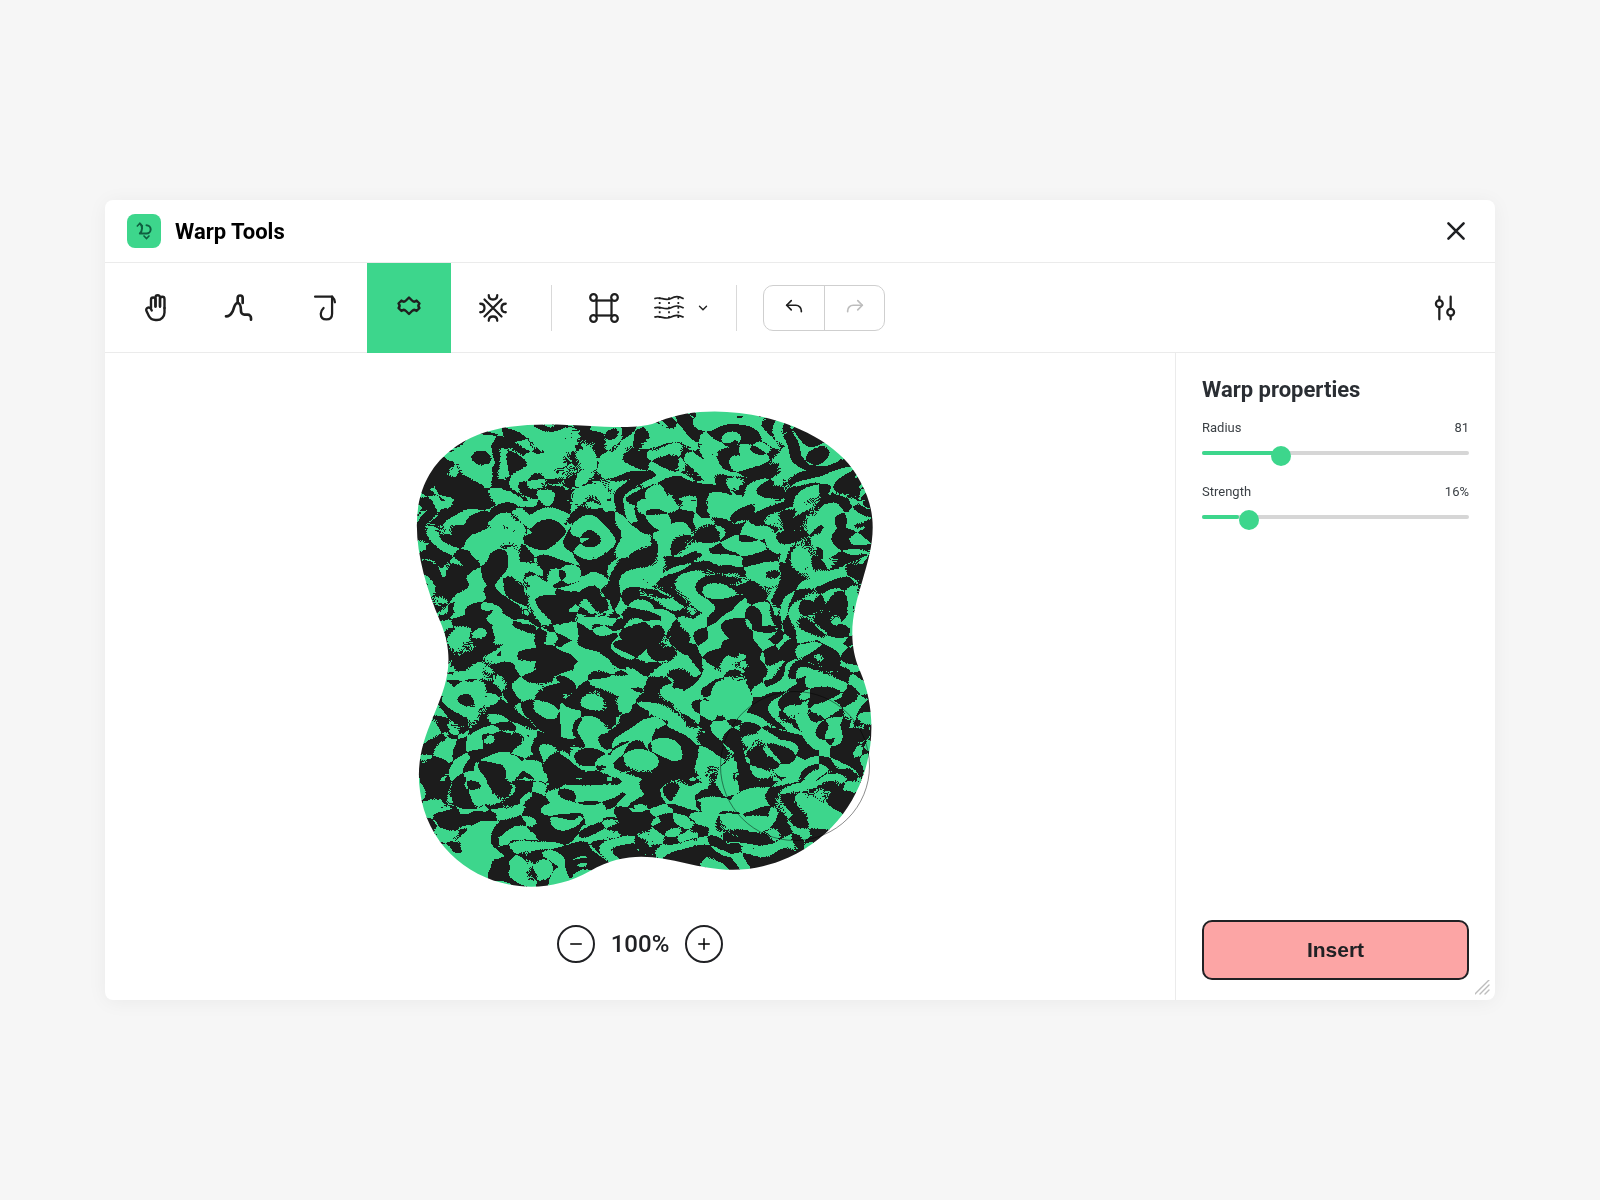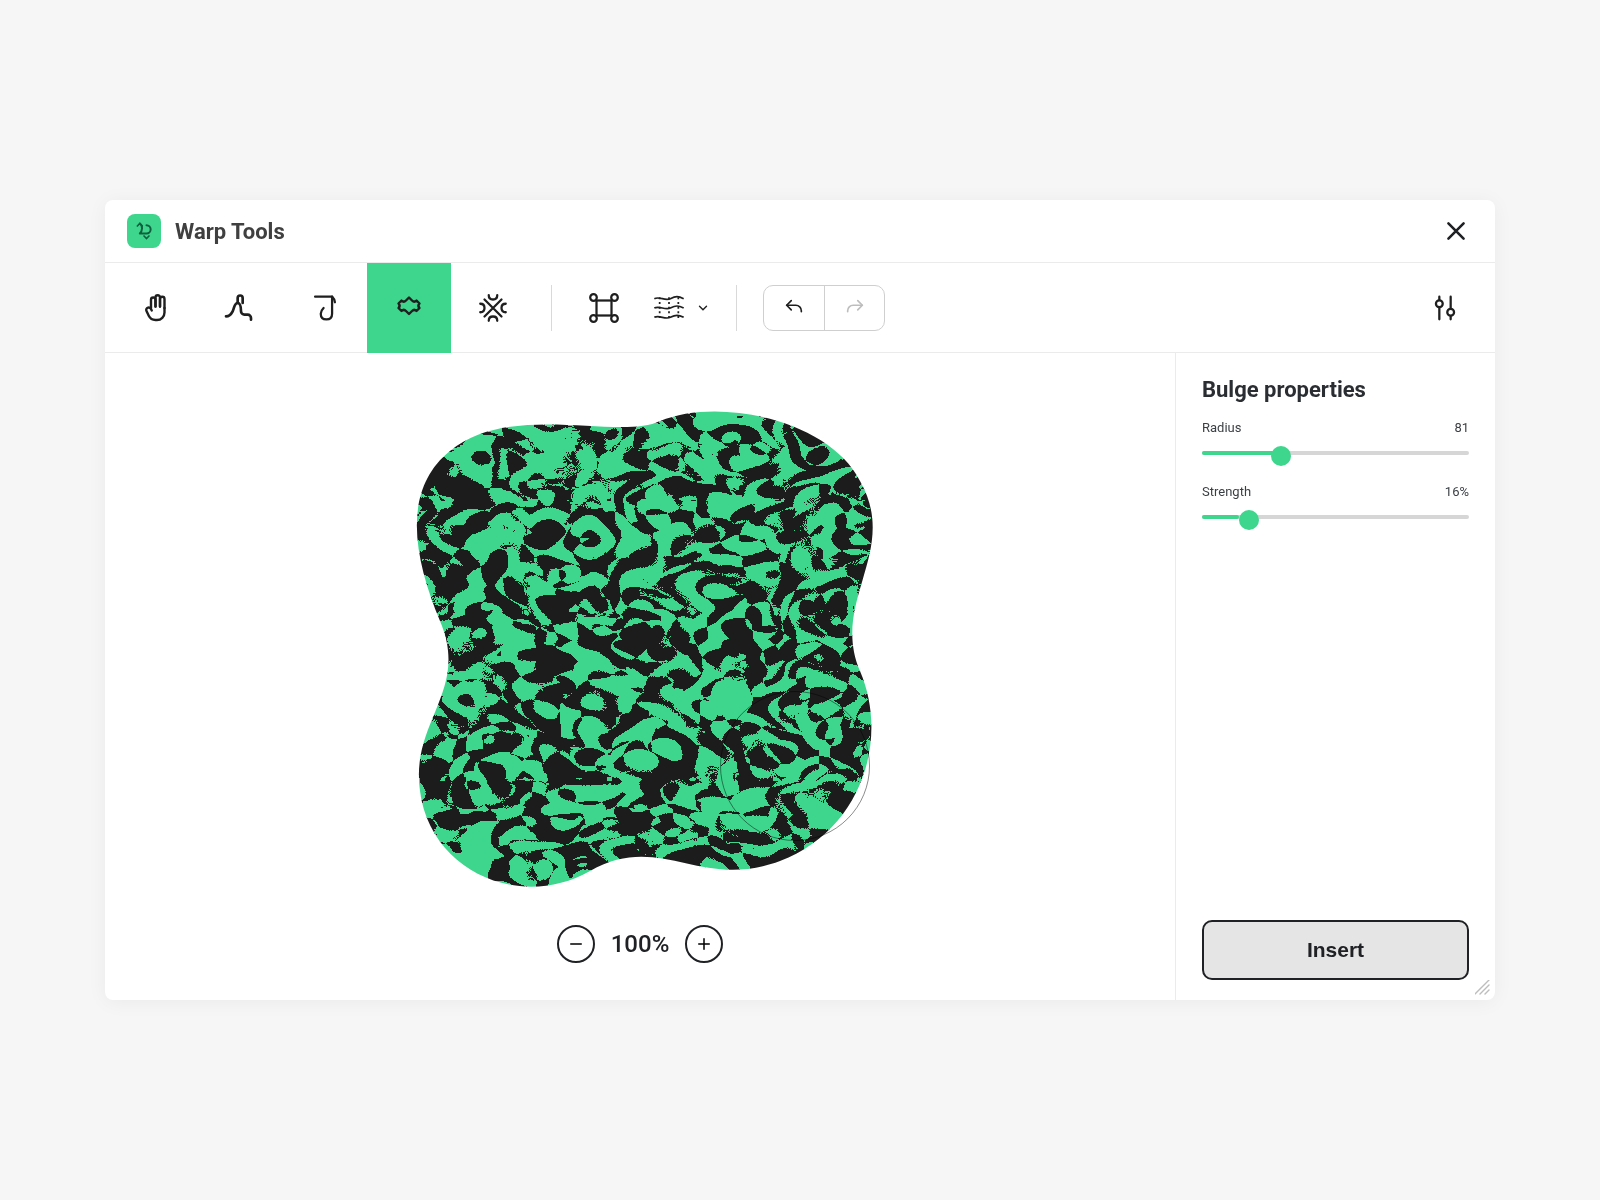--- a/index.html
+++ b/index.html
@@ -36,21 +36,21 @@
     background: #3dd68c;
     border-radius: 8px;
     display: flex;
     align-items: center;
     justify-content: center;
     margin-right: 14px;
   }
   .app-title {
     font-size: 22px;
     font-weight: 700;
-    color: #404040;
+    color: #000000;
     flex: 1;
   }
   .close-btn {
     width: 34px;
     height: 34px;
     display: flex;
     align-items: center;
     justify-content: center;
     cursor: pointer;
     color: #202124;
@@ -240,21 +240,21 @@
     height: 4px;
     background: #d6d6d6;
     border-radius: 2px;
   }
   .panel-spacer { flex: 1; }
   .insert-btn {
     width: 100%;
     padding: 16px;
     border: 2px solid #202124;
     border-radius: 10px;
-    background: #e5e5e5;
+    background: #fca5a5;
     font-size: 21px;
     font-weight: 600;
     color: #202124;
     cursor: pointer;
   }
   .resize-handle {
     position: absolute;
     right: 4px;
     bottom: 4px;
     width: 16px;
@@ -402,21 +402,21 @@
         <div class="zoom-label">100%</div>
         <div class="zoom-btn">
           <svg width="18" height="18" viewBox="0 0 24 24" stroke="currentColor" stroke-width="2" stroke-linecap="round">
               <path d="M12 5v14M5 12h14"></path>
             </svg>
         </div>
       </div>
     </div>
 
     <div class="side-panel">
-      <div class="panel-title">Bulge properties</div>
+      <div class="panel-title">Warp properties</div>
 
       <div class="prop-row">
         <span>Radius</span>
         <span>81</span>
       </div>
       <div class="slider-wrap">
         <div class="track-bg"></div>
         <div class="track-fill" id="fill-radius" style="width: 27%;"></div>
         <input type="range" class="slider" min="0" max="100" value="27" style="">
       </div>

